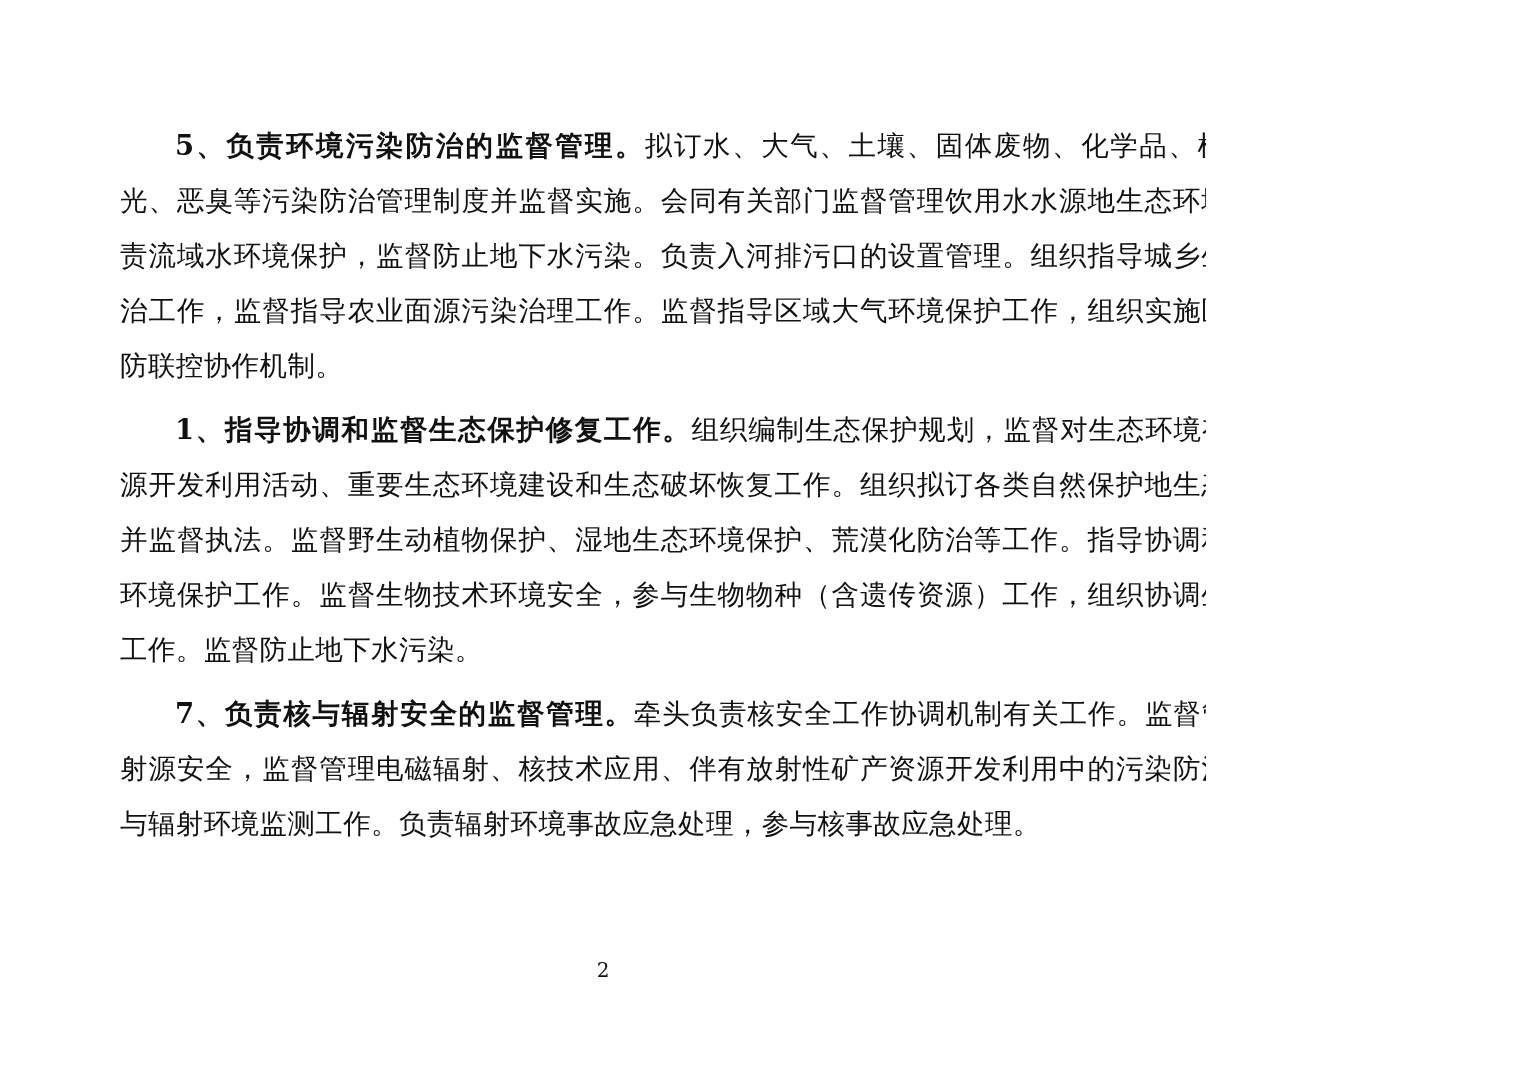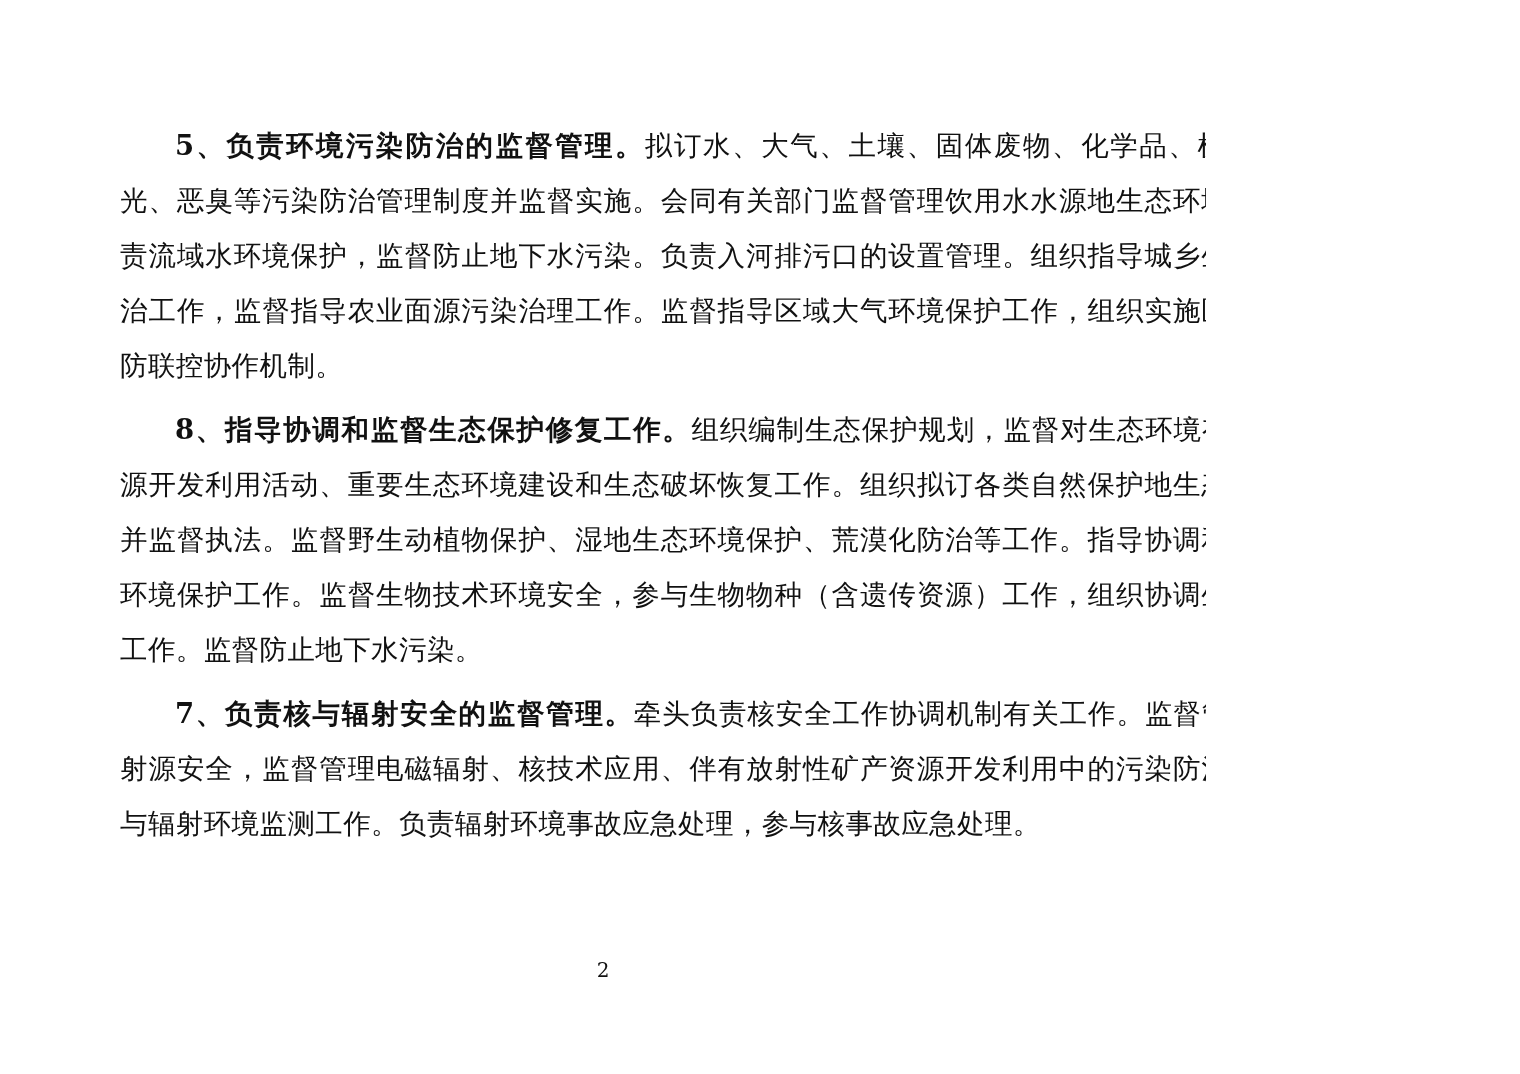--- a/index.html
+++ b/index.html
@@ -56,21 +56,21 @@
 
 <div class="page">
 
   <div class="content">
 
     <p class="para">
       <span class="lead">5、负责环境污染防治的监督管理。</span><span class="body-text">拟订水、大气、土壤、固体废物、化学品、机动车、噪声、光、恶臭等污染防治管理制度并监督实施。会同有关部门监督管理饮用水水源地生态环境保护工作，负责流域水环境保护，监督防止地下水污染。负责入河排污口的设置管理。组织指导城乡生态环境综合整治工作，监督指导农业面源污染治理工作。监督指导区域大气环境保护工作，组织实施区域大气污染联防联控协作机制。</span>
     </p>
 
     <p class="para">
-      <span class="lead">8、指导协调和监督生态保护修复工作。</span><span class="body-text">组织编制生态保护规划，监督对生态环境有影响的自然资源开发利用活动、重要生态环境建设和生态破坏恢复工作。组织拟订各类自然保护地生态环境监管制度并监督执法。监督野生动植物保护、湿地生态环境保护、荒漠化防治等工作。指导协调和监督农村生态环境保护工作。监督生物技术环境安全，参与生物物种（含遗传资源）工作，组织协调生物多样性保护工作。监督防止地下水污染。</span>
+      <span class="lead">1、指导协调和监督生态保护修复工作。</span><span class="body-text">组织编制生态保护规划，监督对生态环境有影响的自然资源开发利用活动、重要生态环境建设和生态破坏恢复工作。组织拟订各类自然保护地生态环境监管制度并监督执法。监督野生动植物保护、湿地生态环境保护、荒漠化防治等工作。指导协调和监督农村生态环境保护工作。监督生物技术环境安全，参与生物物种（含遗传资源）工作，组织协调生物多样性保护工作。监督防止地下水污染。</span>
     </p>
 
     <p class="para">
       <span class="lead">7、负责核与辐射安全的监督管理。</span><span class="body-text">牵头负责核安全工作协调机制有关工作。监督管理核安全和放射源安全，监督管理电磁辐射、核技术应用、伴有放射性矿产资源开发利用中的污染防治。组织开展核与辐射环境监测工作。负责辐射环境事故应急处理，参与核事故应急处理。</span>
     </p>
 
   </div>
 
   <div class="page-number">2</div>
 

